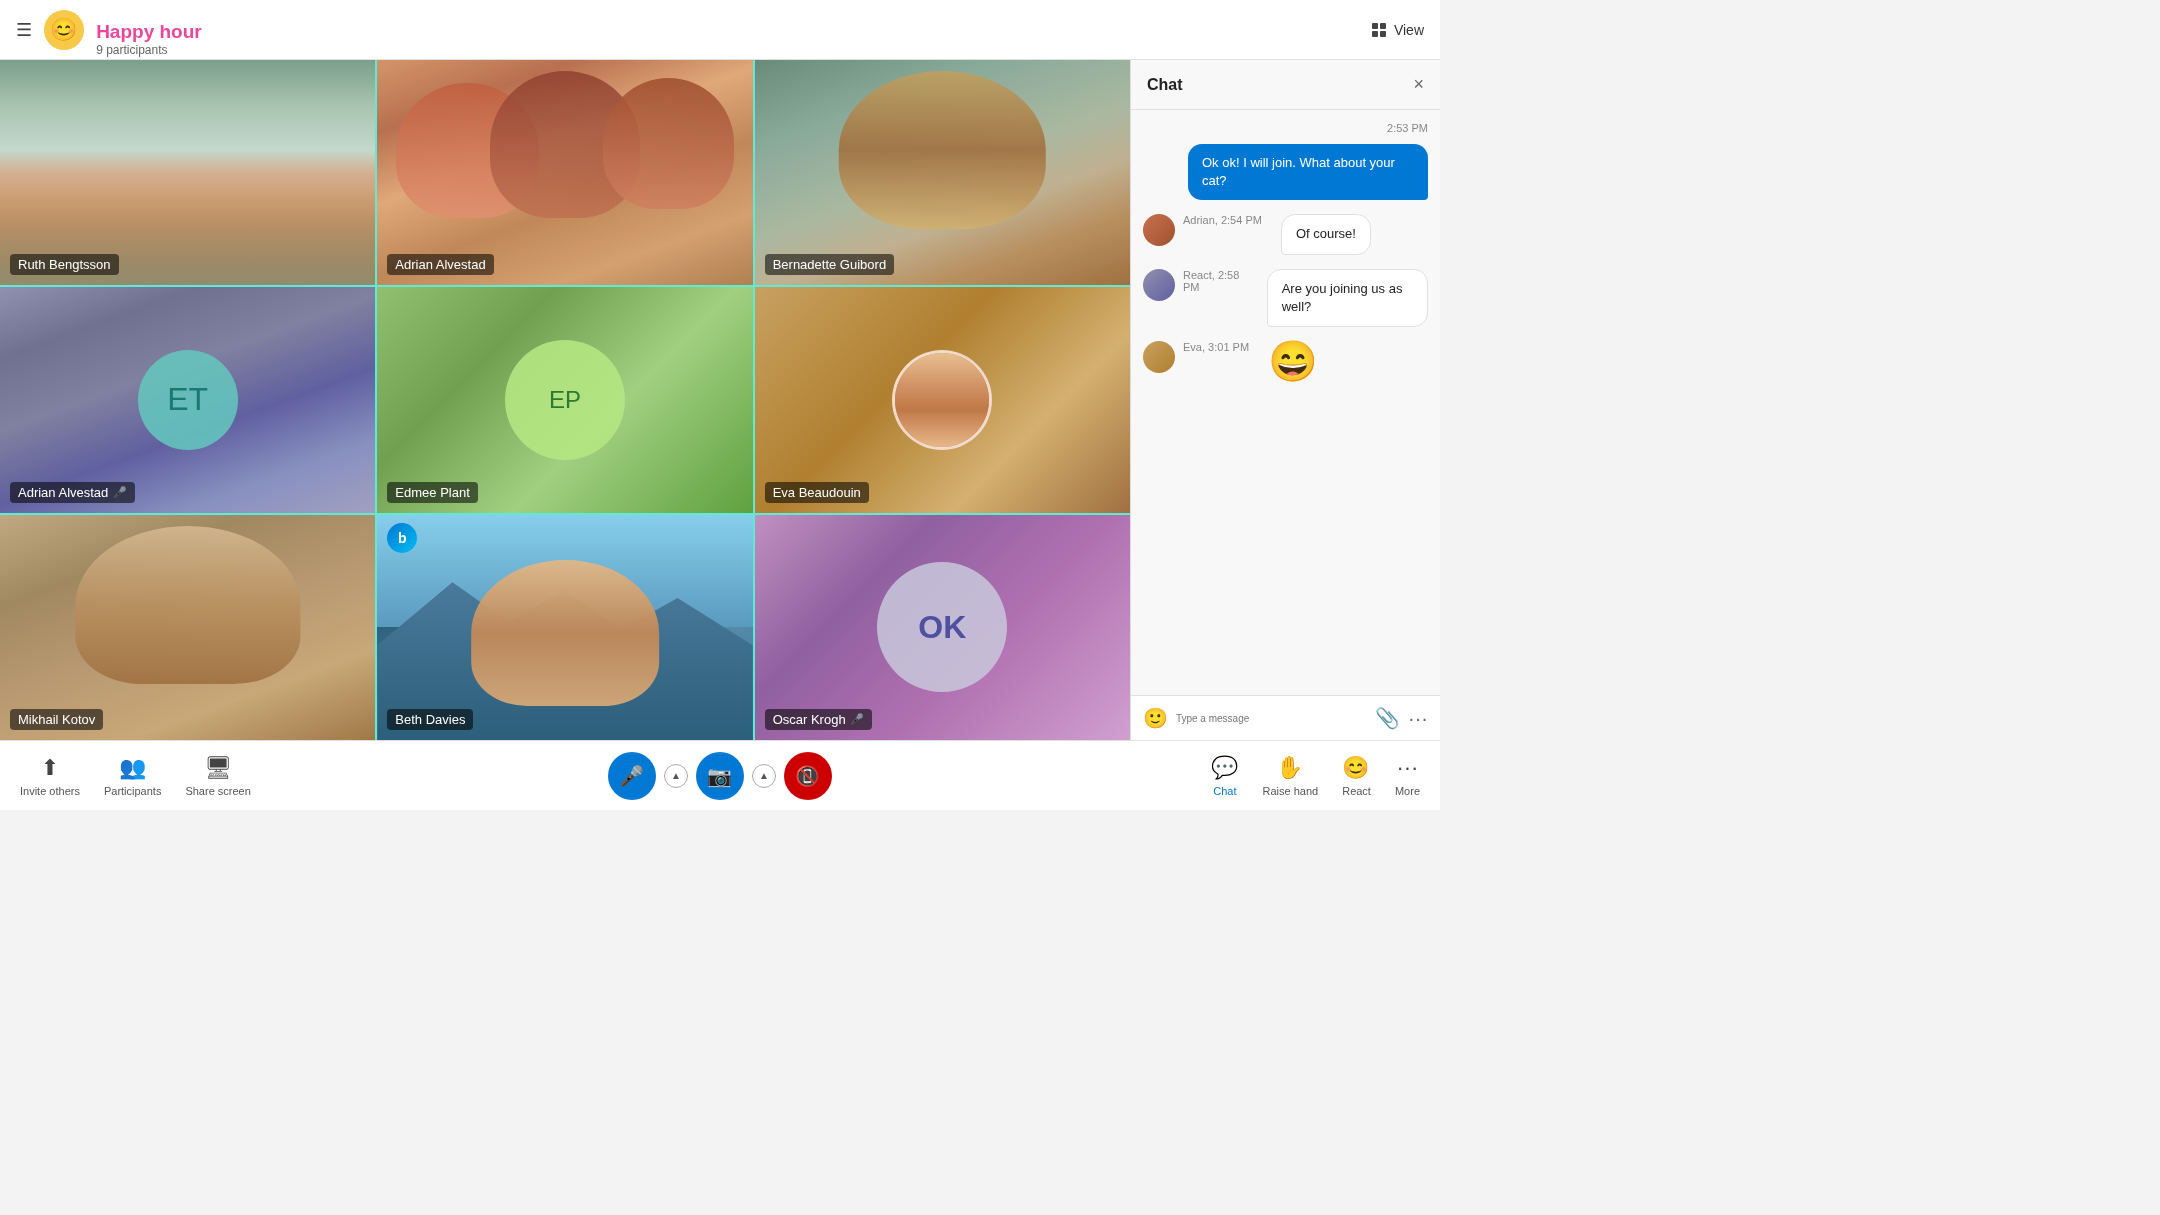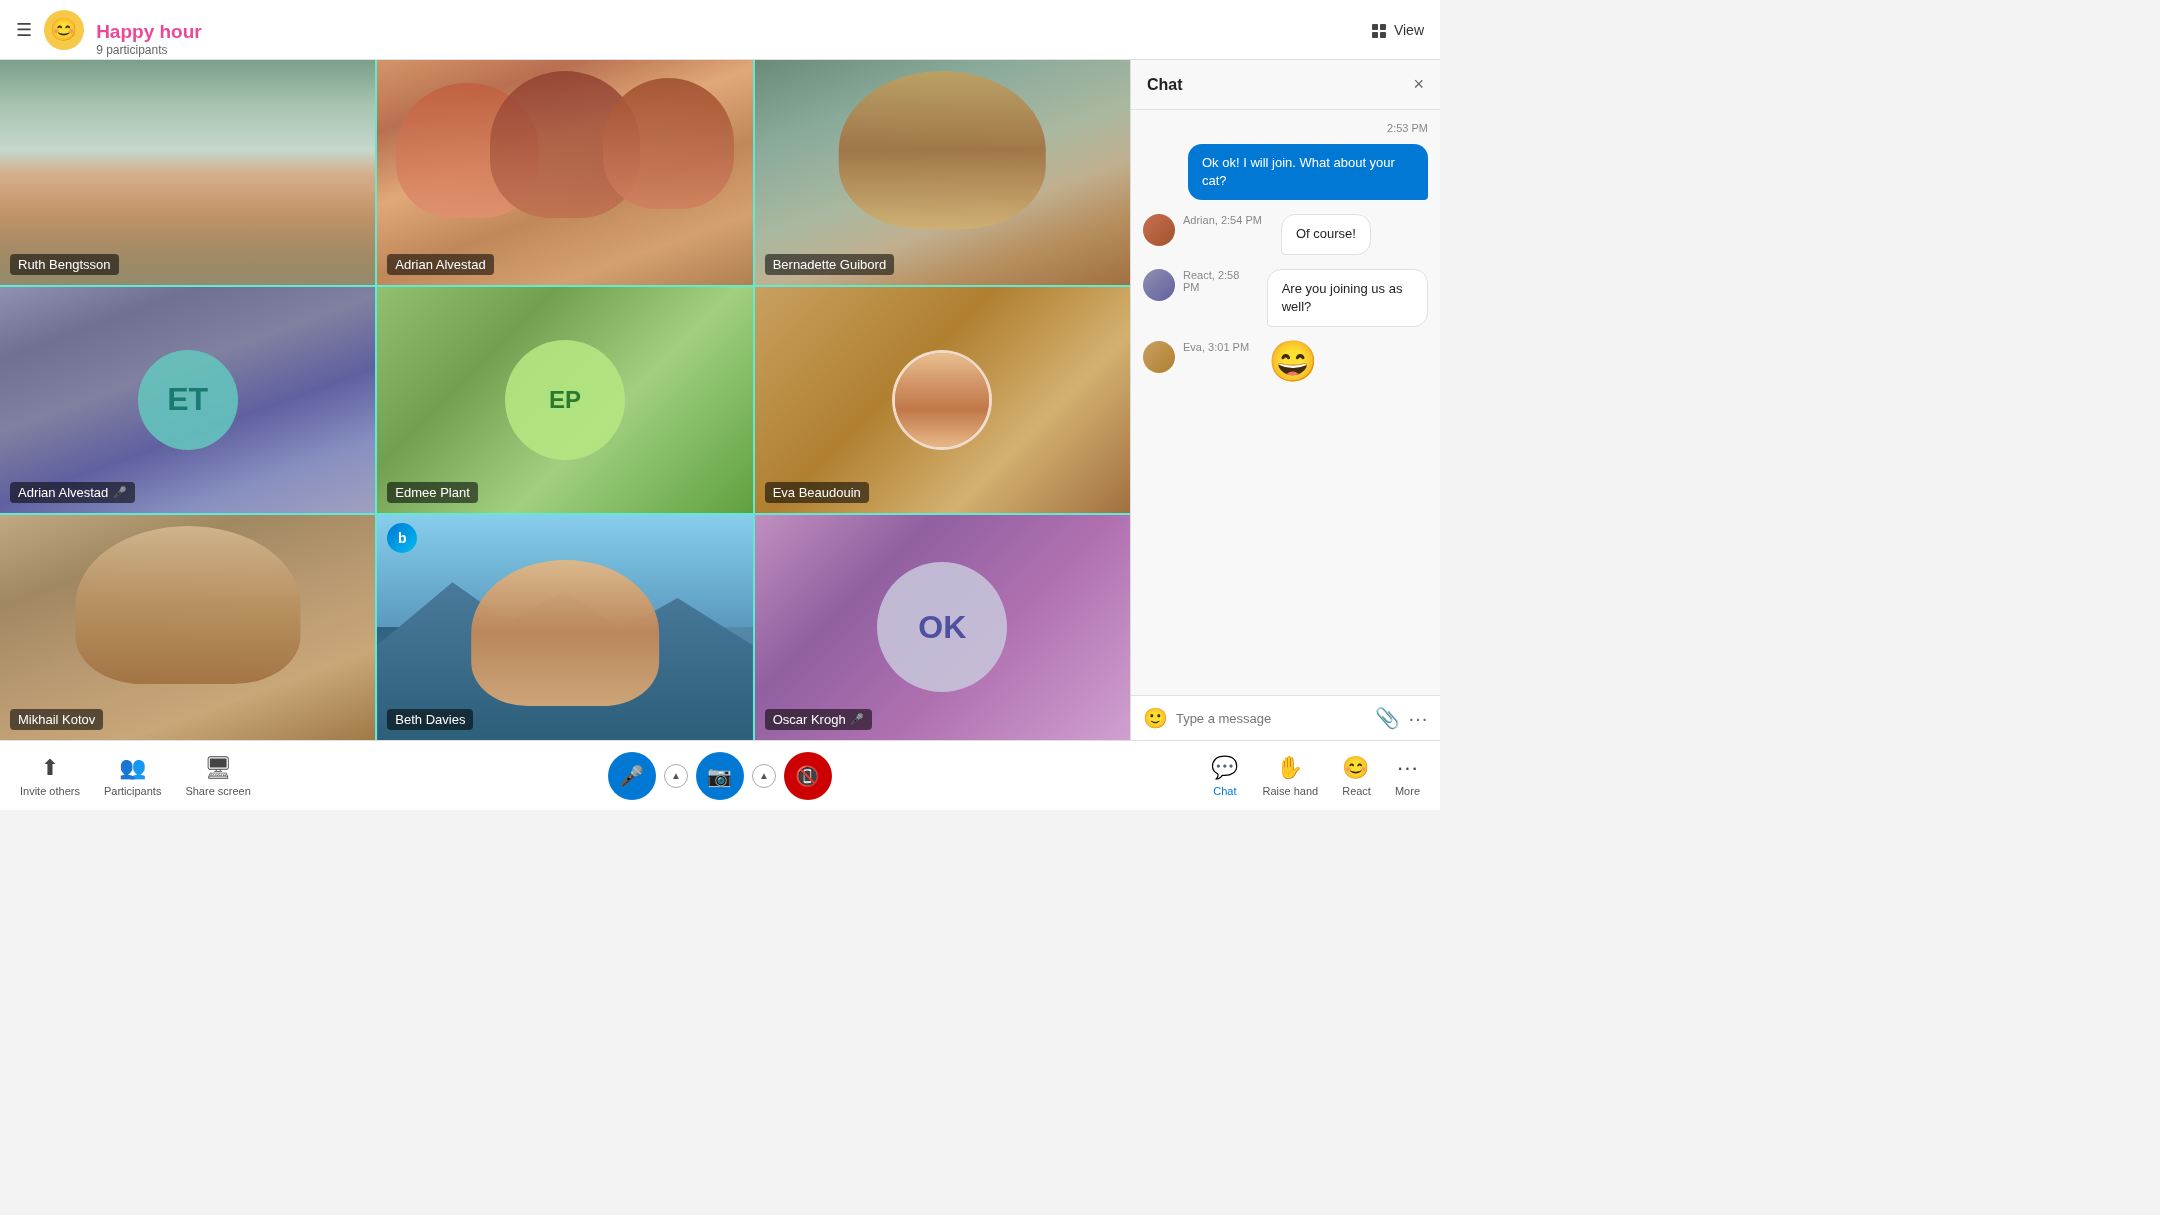--- a/index.html
+++ b/index.html
@@ -14,21 +14,21 @@
       padding: 0 16px;
       border-bottom: 1px solid #e0e0e0;
       flex-shrink: 0;
     }
     .header-left { display: flex; align-items: center; gap: 12px; flex: 1; }
     .hamburger-icon { font-size: 18px; color: #444; cursor: pointer; }
     .meeting-emoji { width: 40px; height: 40px; border-radius: 50%; background: #f7c948; display: flex; align-items: center; justify-content: center; font-size: 22px; }
     .meeting-info { display: flex; flex-direction: column; }
     .meeting-title { font-size: 19px; font-weight: 600; color: #ec4899; margin-top: 18px; }
     .meeting-participants { font-size: 12px; color: #666; }
-    .header-right { display: flex; align-items: flex-end; gap: 8px; cursor: pointer; }
+    .header-right { display: flex; align-items: center; gap: 8px; cursor: pointer; }
     .view-label { font-size: 14px; color: #333; font-weight: 500; }
 
     
     .main-content {
       display: flex;
       flex: 1;
       overflow: hidden;
     }
 
     
@@ -77,21 +77,21 @@
     
     .avatar-circle {
       position: absolute;
       top: 50%;
       left: 50%;
       transform: translate(-50%, -50%);
       border-radius: 50%;
       display: flex;
       align-items: center;
       justify-content: center;
-      font-weight: 700;
+      font-weight: 400;
     }
 
     .avatar-et {
       width: 100px;
       height: 100px;
       background: rgba(100, 200, 190, 0.85);
       color: #1a7a70;
       font-size: 32px;
     }
 
@@ -234,21 +234,21 @@
       font-size: 20px;
       color: #666;
       cursor: pointer;
       flex-shrink: 0;
     }
 
     .chat-text-input {
       flex: 1;
       border: none;
       background: transparent;
-      font-size: 13px;
+      font-size: 10px;
       color: #333;
       outline: none;
     }
 
     
     .bottom-toolbar {
       height: 70px;
       background: #fff;
       border-top: 1px solid #e0e0e0;
       display: flex;

